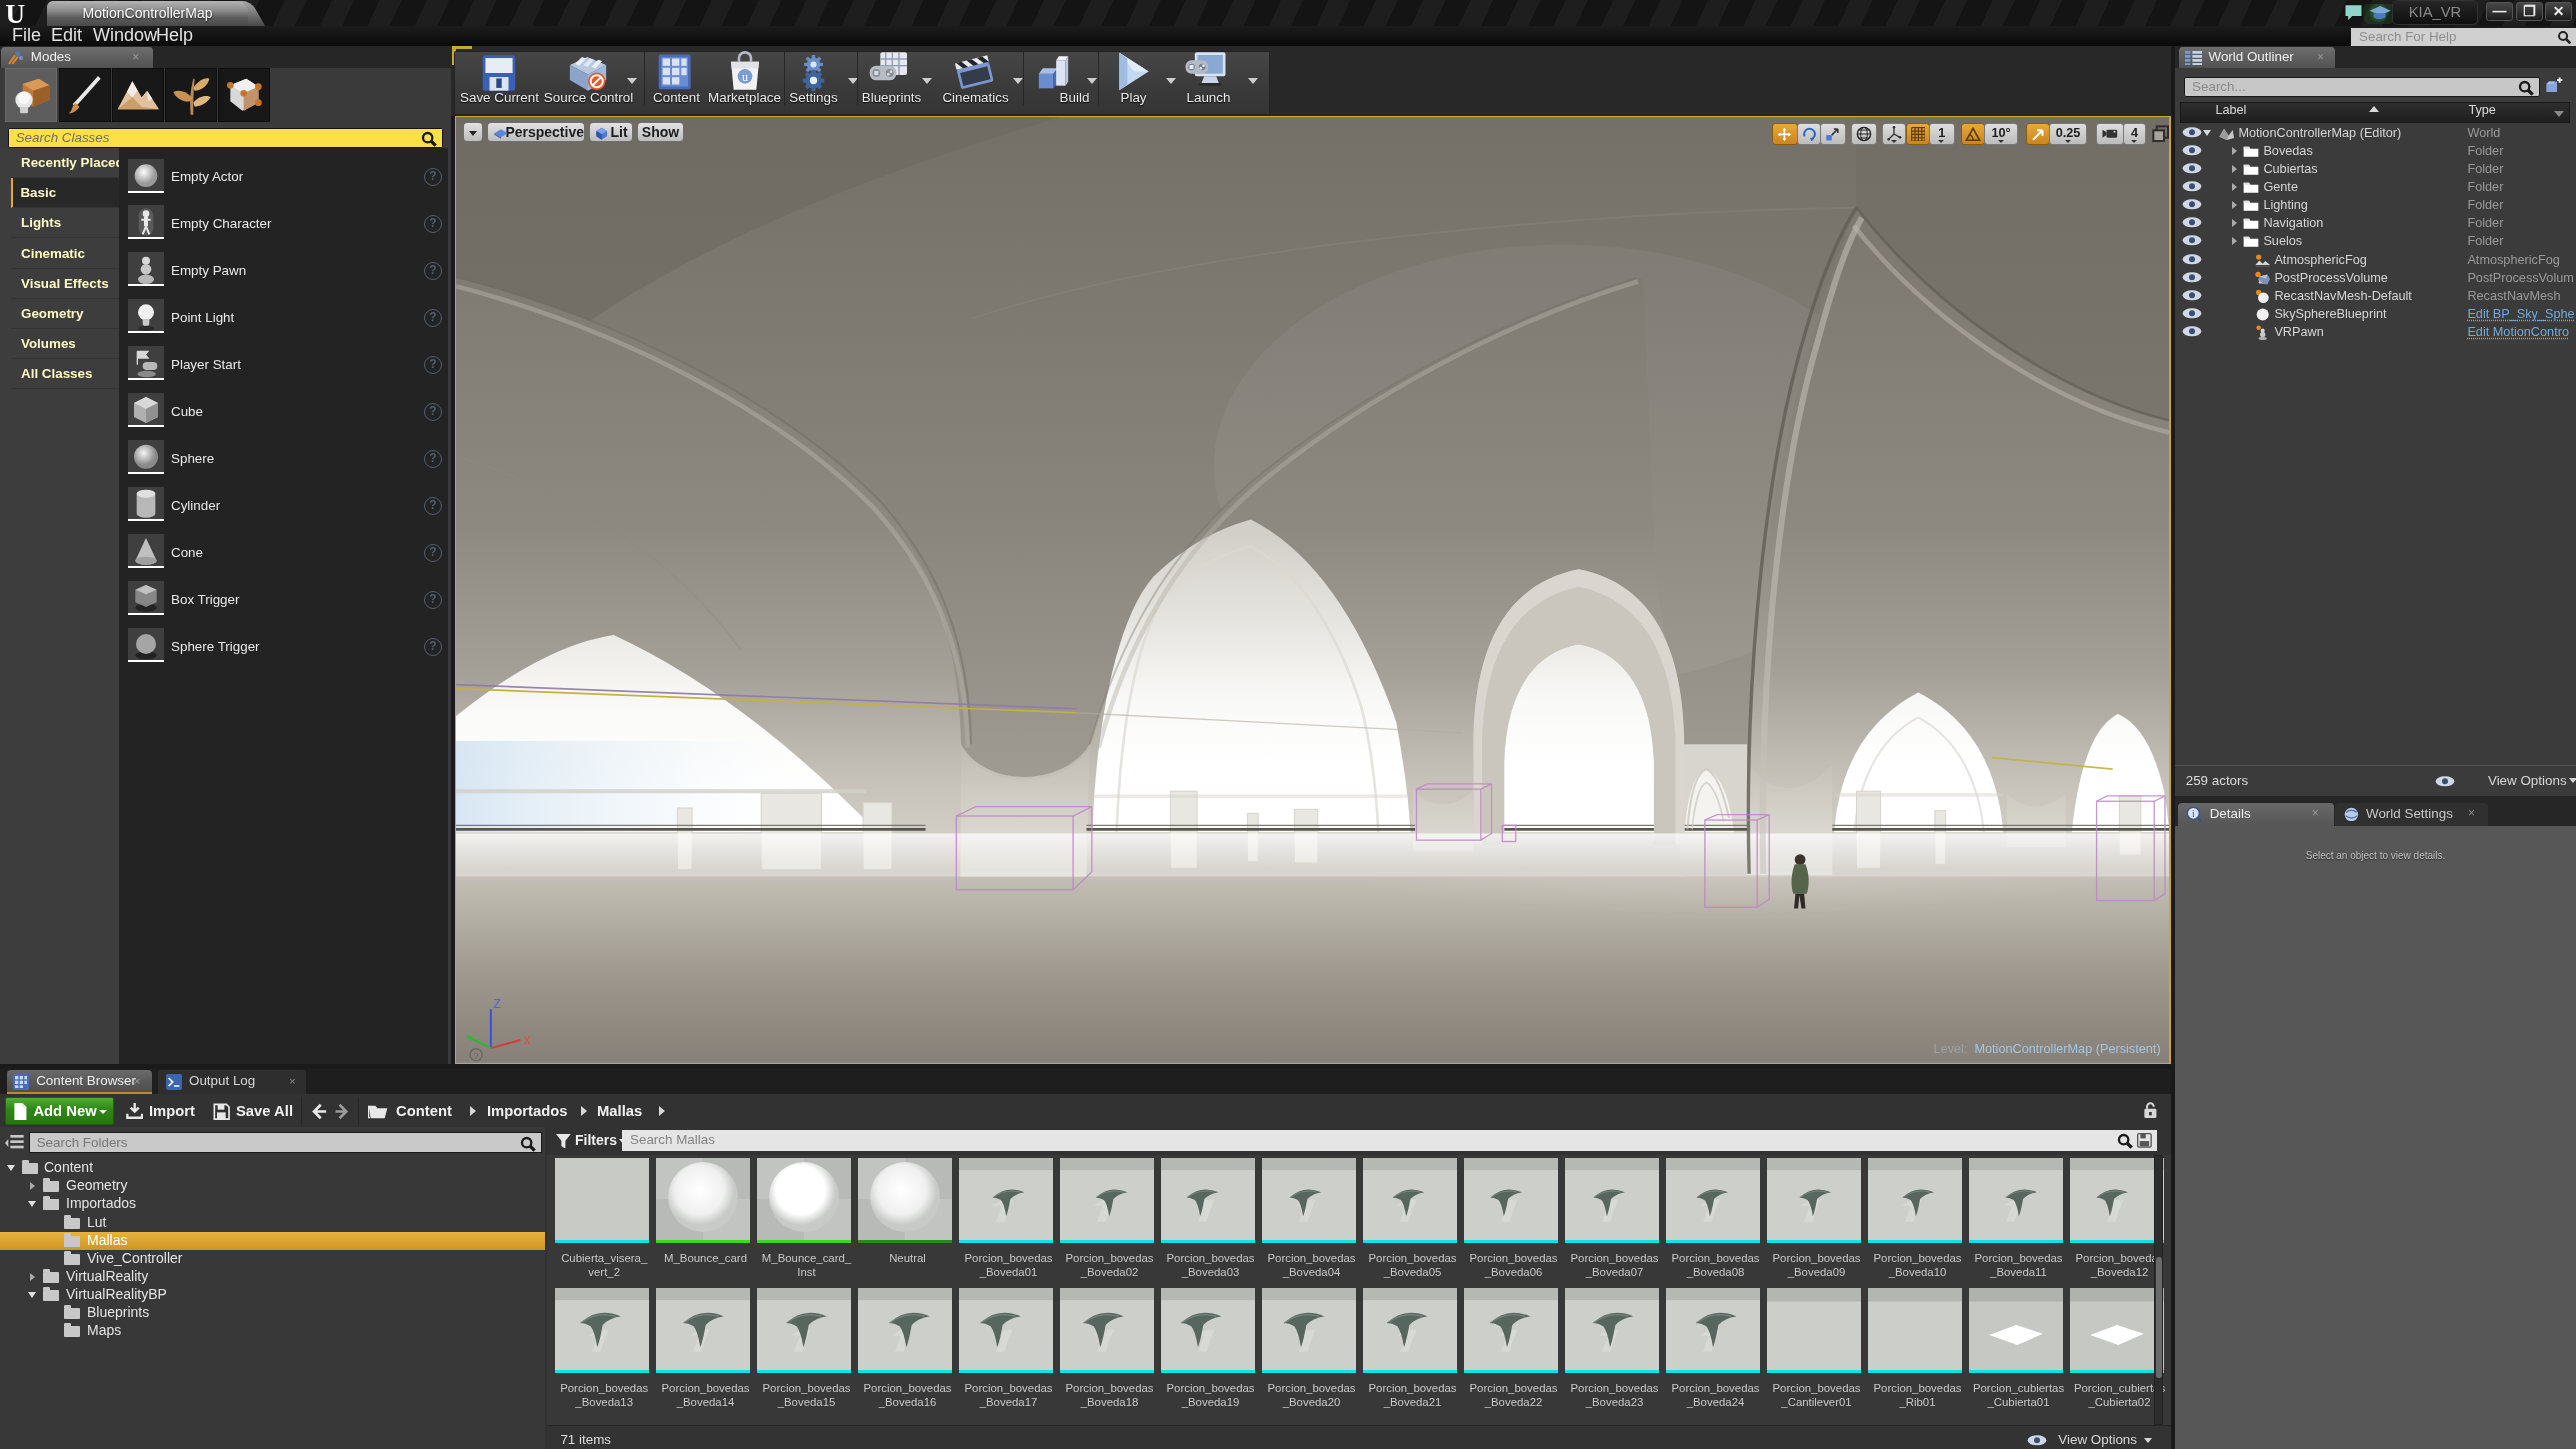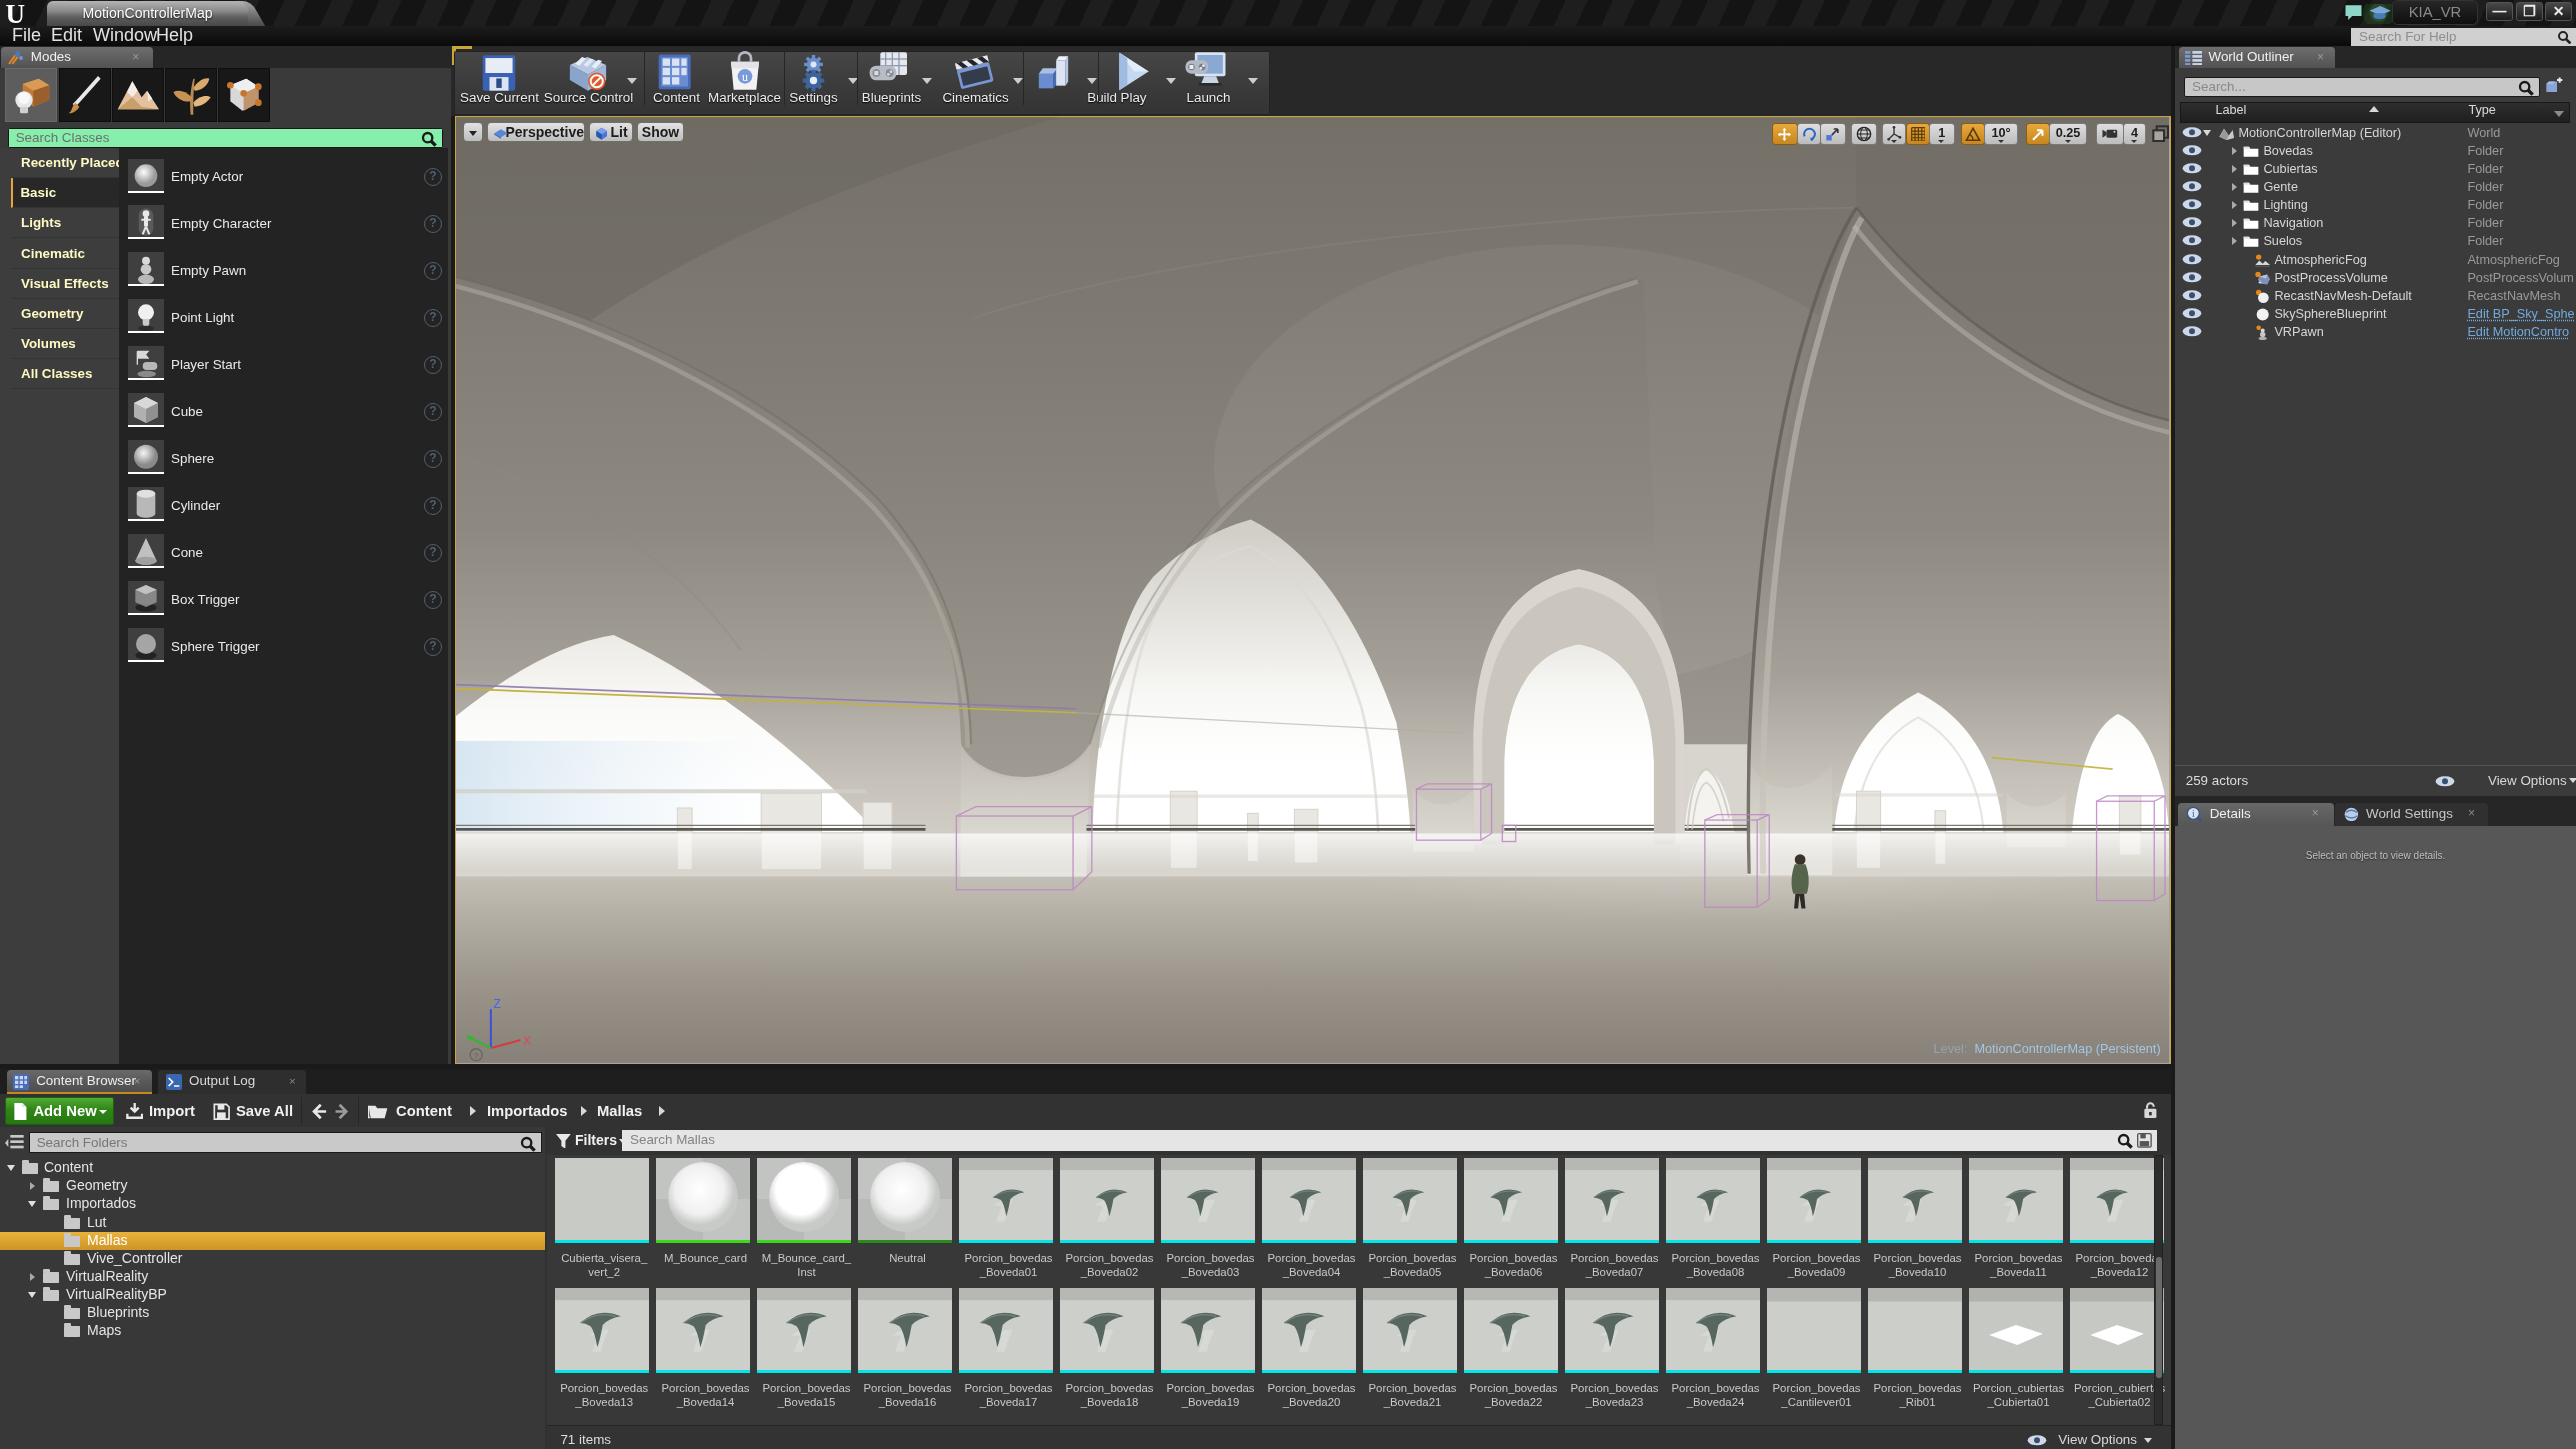--- a/index.html
+++ b/index.html
@@ -23,21 +23,21 @@
 #menubar { left:0; top:25.5px; width:2576px; height:20px; background:linear-gradient(#1c1c1c,#0a0a0a); }
 .menuitem { top:0; height:20px; color:#e2e2e2; font-size:18px; line-height:19px; }
 #helpsearch { left:2351px; top:2px; width:225px; height:18px; background:#d0d0d0; color:#8e8e8e; font-size:13.4px; line-height:17px; padding-left:8px;}
 
 
 #modes { left:0; top:46px; width:451px; height:1018px; background:#3a3a3a; }
 #modestabrow { left:0; top:0; width:451px; height:22px; background:#262626; }
 #modestab { left:1.3px; top:1.3px; width:152px; height:21px; background:linear-gradient(#6e6e6e,#5e5e5e 55%,#525252); border-radius:4px 4px 0 0; color:#f0f0f0; font-size:13.4px; line-height:20px; }
 .modebtn { top:22px; width:52px; height:54px; background:#181818; border:0.7px solid #0e0e0e; }
 #modesel { background:#5d5d5d; border:0.7px solid #6a6a6a; }
-#searchclasses { left:8px; top:82px; width:435px; height:19.5px; background:#86efac; border:0.7px solid #151515; border-radius:1.3px; color:#6e6e6e; font-size:13.4px; line-height:18px; padding-left:6.7px; }
+#searchclasses { left:8px; top:82px; width:435px; height:19.5px; background:#fde047; border:0.7px solid #151515; border-radius:1.3px; color:#6e6e6e; font-size:13.4px; line-height:18px; padding-left:6.7px;font-style:italic; }
 #catcol { left:0; top:102px; width:119px; height:916px; background:#3d3d3d; }
 .cat { left:11px; width:119px; height:30px; color:#fef9c3; font-size:13.4px; font-weight:bold; line-height:29.5px; padding-left:10px; border-bottom:0.7px solid #343434; }
 #itemcol { left:119px; top:102px; width:329px; height:916px; background:#232323; }
 .item { left:0; width:329px; height:47px; }
 .itembox { left:9.4px; top:5.4px; width:36px; height:34px; background:#3f3f3f; border-bottom:2px solid #fff; }
 .itemlabel { left:52px; top:0; height:47px; line-height:47px; color:#e9e9e9; font-size:13.4px; }
 .qmark { left:305px; top:14.8px; width:18px; height:18px; border:1.3px solid #525f70; border-radius:50%; color:#525f70; font-size:12px; text-align:center; line-height:15.4px; font-weight:bold;}
 
 
 #toolbararea { left:451px; top:46px; width:1721px; height:70px; background:#282828; }
@@ -417,21 +417,21 @@
   <div class="abs tbsep" style="left:572px;"></div>
 
   <svg class="abs" style="left:585px;top:5.4px;" width="39" height="40" viewBox="0 0 58 60">
     <rect x="4" y="34" width="22" height="22" fill="#6a8cd0"></rect>
     <path d="M4 34 l6 -8 h22 l-6 8 Z" fill="#a8c0e8"></path>
     <path d="M26 34 l6 -8 v22 l-6 8 Z" fill="#4a6cb0"></path>
     <rect x="30" y="14" width="14" height="38" fill="#dce4f4"></rect>
     <path d="M30 14 l4 -6 h14 l-4 6 Z" fill="#eef2fa"></path>
     <path d="M44 14 l4 -6 v38 l-4 6 Z" fill="#b8c8e4"></path>
   </svg>
-  <div class="abs tbtext" style="left:605px;text-align:right;">Build</div>
+  <div class="abs tbtext" style="left:623px;">Build</div>
   <div class="abs" style="left:636px;top:32px;width:0;height:0;border-left:5.4px solid transparent;border-right:5.4px solid transparent;border-top:6px solid #cdcdcd;"></div>
   <div class="abs tbsep" style="left:647px;"></div>
 
   <svg class="abs" style="left:663px;top:4px;" width="40" height="43" viewBox="0 0 60 64">
     <path d="M8 4 L52 32 L8 60 Z" fill="#c4d8f0"></path>
     <path d="M8 4 L52 32 L30 32 Z" fill="#e0ecfa"></path>
     <path d="M8 4 L8 60 L20 52 L20 12 Z" fill="#a0bce0"></path>
   </svg>
   <div class="abs tbtext" style="left:682px;">Play</div>
   <div class="abs" style="left:715px;top:32px;width:0;height:0;border-left:5.4px solid transparent;border-right:5.4px solid transparent;border-top:6px solid #cdcdcd;"></div>

